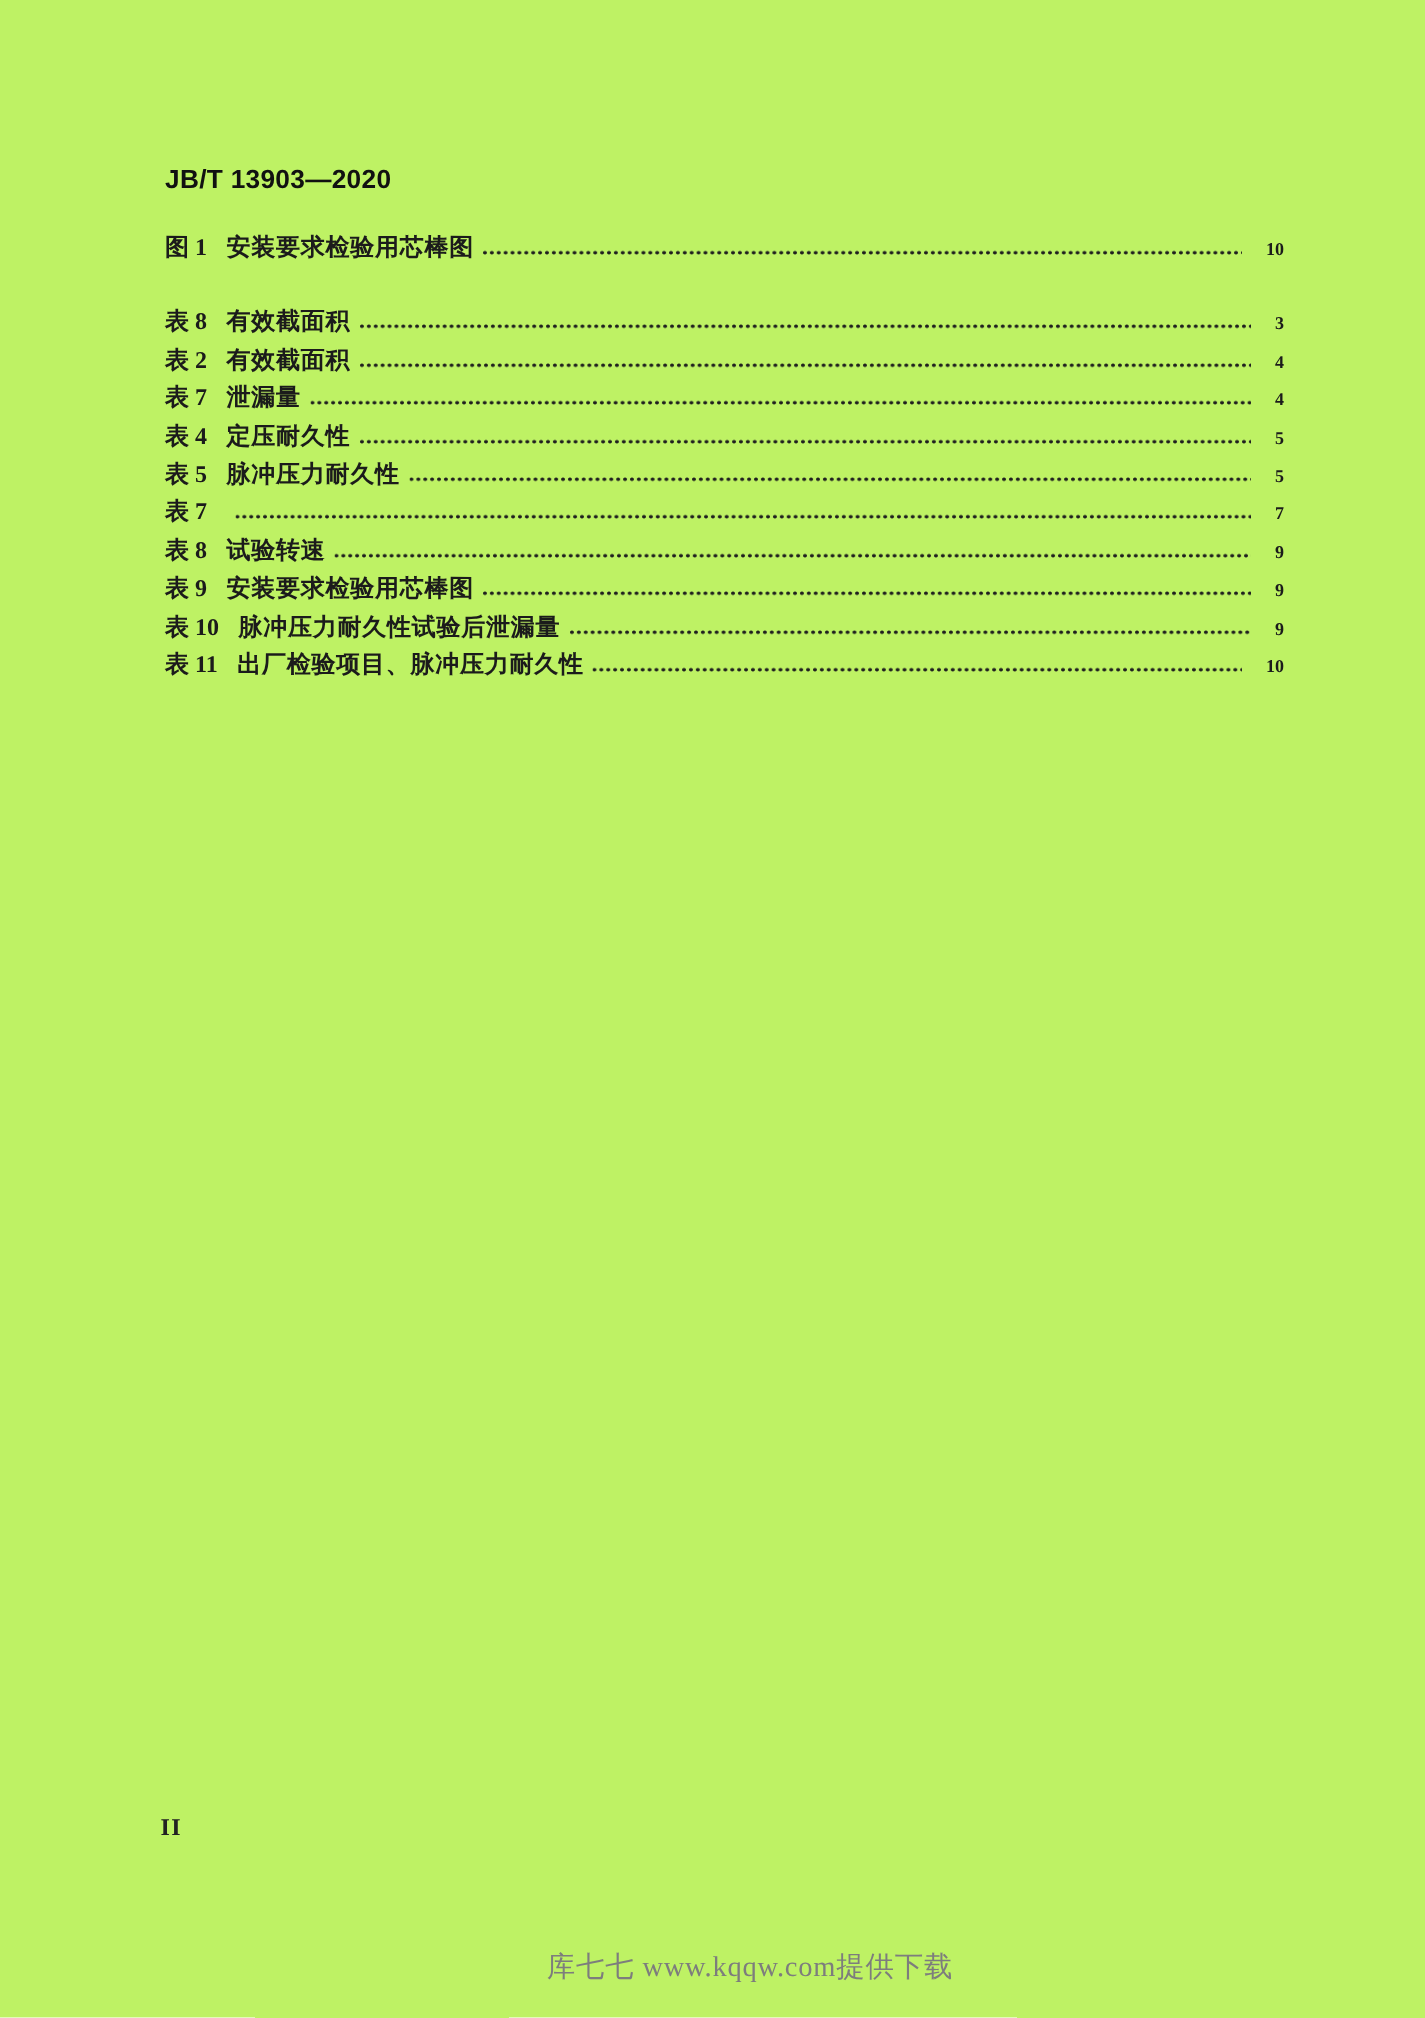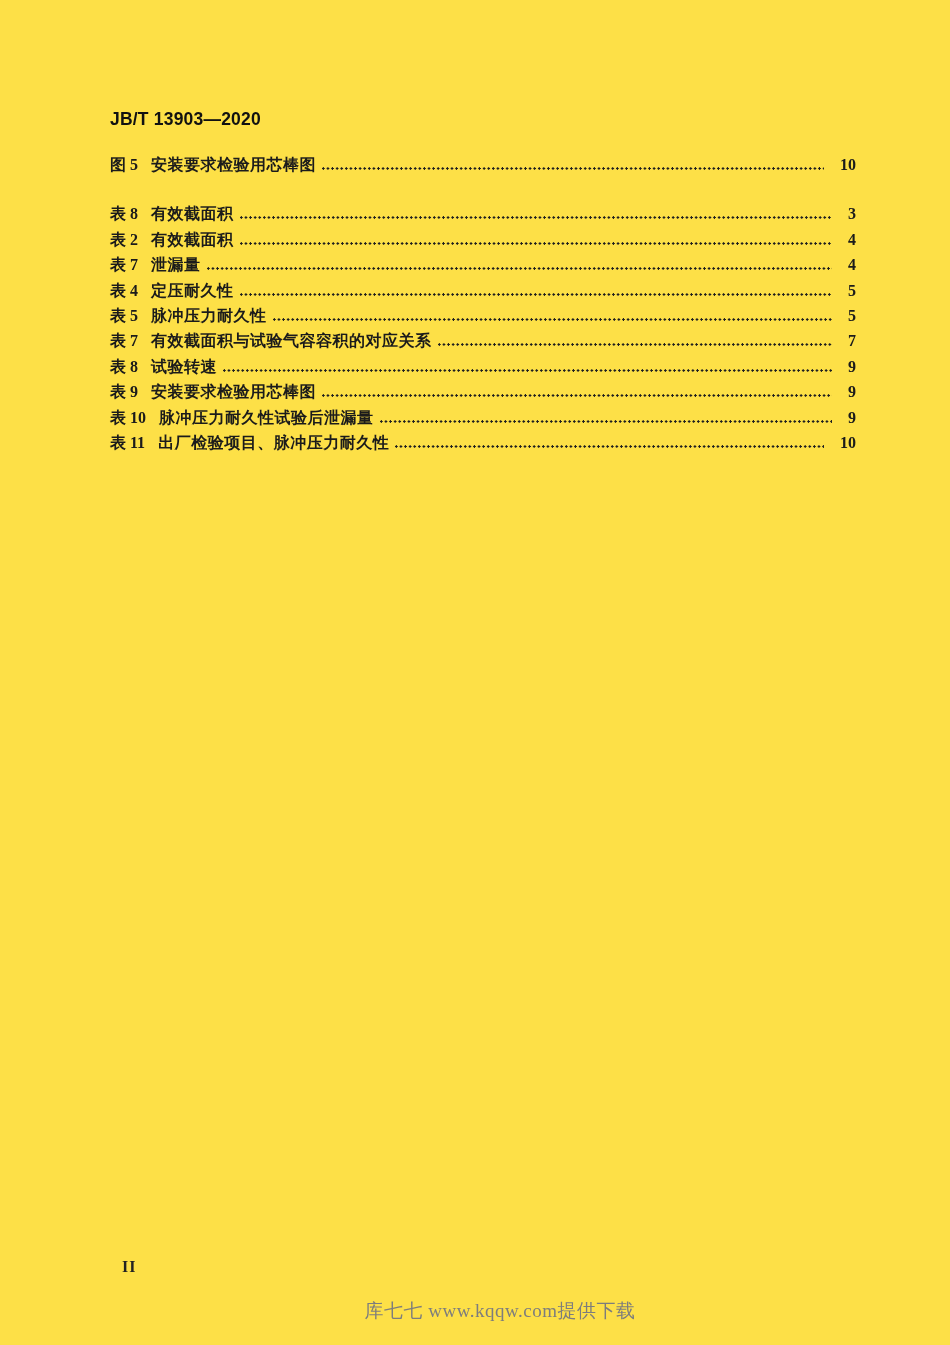--- a/index.html
+++ b/index.html
@@ -4,21 +4,21 @@
 <style>
   html, body {
     margin: 0;
     padding: 0;
     background: #ffffff;
   }
   .page {
     position: relative;
     width: 950px;
     height: 1345px;
-    background: #fde047;
+    background: #bef264;
     overflow: hidden;
     font-family: "Liberation Serif", serif;
     color: #1b1b1b;
   }
   .doc-header {
     position: absolute;
     left: 110px;
     top: 109px;
     font-family: "Liberation Sans", sans-serif;
     font-weight: bold;
@@ -51,35 +51,34 @@
     flex: 1 1 auto;
     height: 3px;
     margin: 0 4px 0 6px;
     background-image: radial-gradient(circle at 1.3px 1.5px, #1f1f1f 1.05px, rgba(0,0,0,0) 1.35px);
     background-size: 4.6px 3px;
     background-repeat: repeat-x;
     background-position: left bottom;
   }
   .toc-page {
     font-weight: bold;
-    font-size: 16px;
+    font-size: 12px;
     margin-left: 12px;
   }
   .toc-gap {
     height: 24px;
   }
   .footer-roman {
     position: absolute;
     left: 107px;
-    top: 1258px;
+    top: 1210px;
     font-size: 16px;
     font-weight: bold;
     letter-spacing: 1px;
     color: #222;
-    margin-left: 15px;
   }
   .watermark {
     position: absolute;
     left: 0;
     right: 0;
     top: 1298px;
     text-align: center;
     transform: translateX(25px);
     font-size: 19px;
     color: #7d7d7d;
@@ -88,21 +87,21 @@
 </style>
 </head>
 <body>
 
 <div class="page">
 
   <div class="doc-header">JB/T 13903—2020</div>
 
   <div class="toc">
       <div class="toc-row">
-    <span class="toc-label">图 5</span>
+    <span class="toc-label">图 1</span>
     <span class="toc-title">安装要求检验用芯棒图</span>
     <span class="toc-dots"></span>
     <span class="toc-page">10</span>
   </div>
       <div class="toc-gap"></div>
       <div class="toc-row">
     <span class="toc-label">表 8</span>
     <span class="toc-title">有效截面积</span>
     <span class="toc-dots"></span>
     <span class="toc-page">3</span>
@@ -126,21 +125,20 @@
     <span class="toc-page">5</span>
   </div>
       <div class="toc-row">
     <span class="toc-label">表 5</span>
     <span class="toc-title">脉冲压力耐久性</span>
     <span class="toc-dots"></span>
     <span class="toc-page">5</span>
   </div>
       <div class="toc-row">
     <span class="toc-label">表 7</span>
-    <span class="toc-title">有效截面积与试验气容容积的对应关系</span>
     <span class="toc-dots"></span>
     <span class="toc-page">7</span>
   </div>
       <div class="toc-row">
     <span class="toc-label">表 8</span>
     <span class="toc-title">试验转速</span>
     <span class="toc-dots"></span>
     <span class="toc-page">9</span>
   </div>
       <div class="toc-row">

